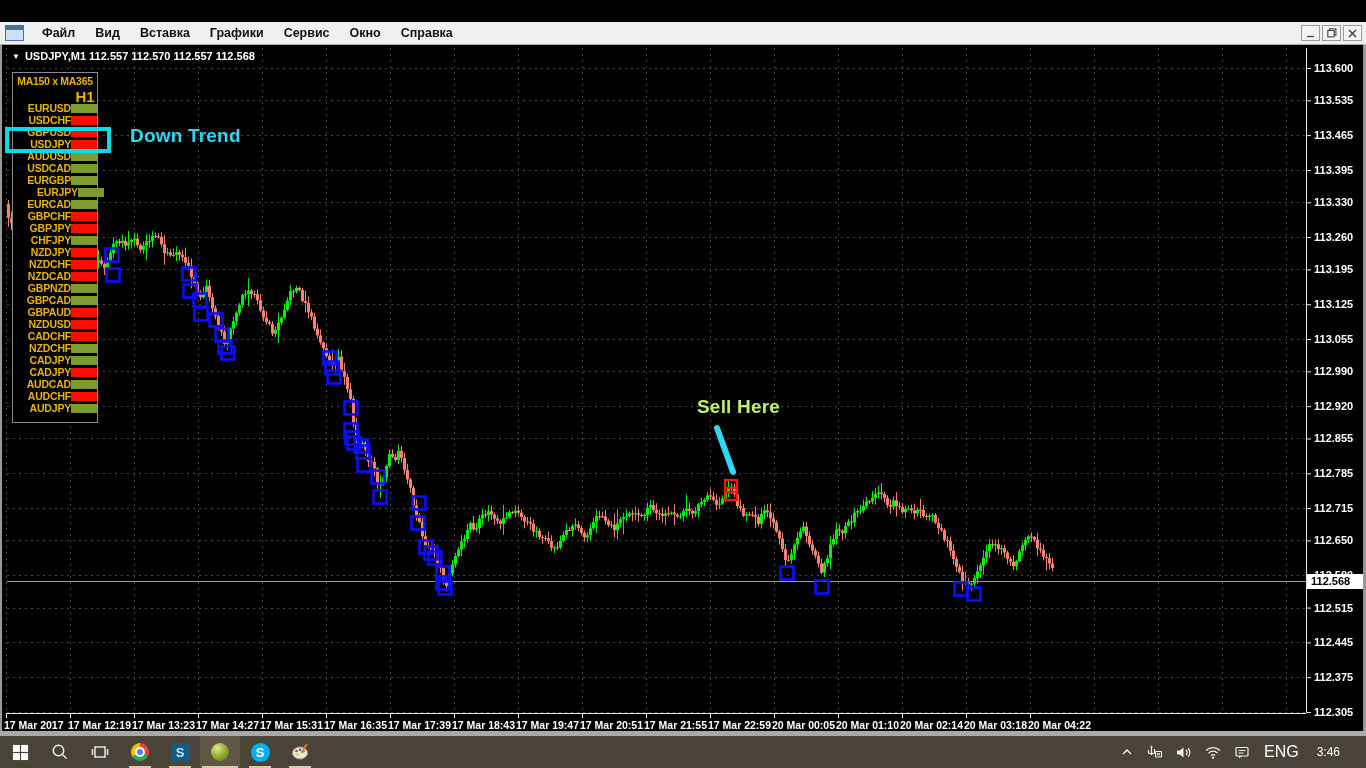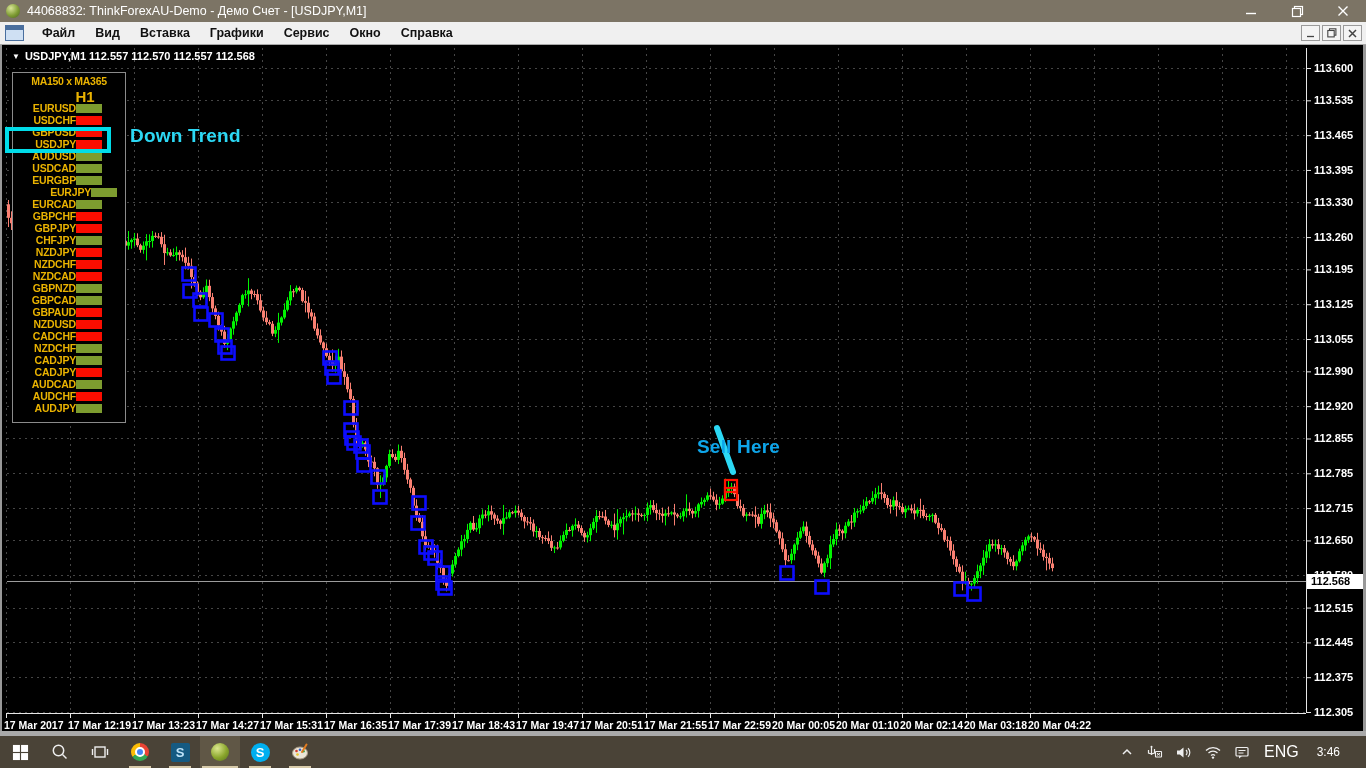--- a/index.html
+++ b/index.html
@@ -32,21 +32,21 @@
   .edge{position:absolute;top:45px;height:686px;background:#989898;z-index:30;}
   .edge-l{left:0;width:2px;}
   .edge-r{left:1363px;width:3px;}
   .win-bottom-edge{position:absolute;top:731px;left:0;width:1366px;height:5px;background:#a9a9a9;z-index:30;}
 
   .ohlc{position:absolute;left:12px;top:5px;color:#fff;font-size:11px;font-weight:700;
         display:flex;align-items:center;white-space:nowrap;z-index:5;}
   .ohlc .tri{font-size:8px;margin-right:5px;}
 
   
-  .panel{position:absolute;left:12px;top:27px;width:114px;height:351px;background:#000;
+  .panel{position:absolute;left:12px;top:27px;width:86px;height:351px;background:#000;
          border:1px solid #8b8b8b;box-sizing:border-box;z-index:10;}
   .panel-title{position:absolute;top:2px;left:0;right:0;text-align:center;font-size:10.5px;
                font-weight:700;letter-spacing:-0.3px;}
   .panel-tf{position:absolute;top:15px;left:52px;width:40px;text-align:center;font-size:15px;font-weight:700;}
   #panel-rows{position:absolute;top:29px;left:0;right:0;}
   .prow{display:flex;align-items:center;height:12px;padding-left:9px;}
   .plab{font-size:10.5px;font-weight:700;width:54px;letter-spacing:-0.2px;text-align:right;}
   .pbox{width:26px;height:9px;flex:0 0 auto;}
 
   .hl-box{position:absolute;left:5px;top:82px;width:106px;height:26px;box-sizing:border-box;z-index:12;}
@@ -78,42 +78,20 @@
   .tray{margin-left:auto;display:flex;align-items:center;}
   .tray-item{display:flex;align-items:center;justify-content:center;padding:0 6px;height:32px;cursor:default;}
   .tray-text{color:#fff;font-size:16px;padding:0 8px;}
   .tray-time{color:#fff;font-size:12px;padding:0 26px 0 10px;}
 </style>
 </head>
 <body>
 
 <div class="screen">
 
-  <div class="titlebar">
-    <span class="app-icon"></span>
-    <span class="title-text">44068832: ThinkForexAU-Demo - Демо Счет - [USDJPY,M1]</span>
-    <div class="win-controls">
-      <span class="wc">
-        <svg width="12" height="12" viewBox="0 0 12 12">
-            <line x1="1" y1="8.5" x2="11" y2="8.5" stroke="#fff" stroke-width="1.4"></line>
-          </svg>
-      </span>
-      <span class="wc">
-        <svg width="13" height="13" viewBox="0 0 13 13" fill="none">
-            <rect x="3.5" y="1.5" width="8" height="8" stroke="#fff" stroke-width="1.2"></rect>
-            <rect x="1.5" y="3.5" width="8" height="8" fill="#7c7465" stroke="#fff" stroke-width="1.2"></rect>
-          </svg>
-      </span>
-      <span class="wc">
-        <svg width="12" height="12" viewBox="0 0 12 12">
-            <path d="M1.5 1.5 L10.5 10.5 M10.5 1.5 L1.5 10.5" stroke="#fff" stroke-width="1.4"></path>
-          </svg>
-      </span>
-    </div>
-  </div>
 
   <div class="menubar">
     <span class="child-icon"></span>
     <nav id="menu" style="display:flex;font-weight:bold;">
         <span class="menu-item">Файл</span>
         <span class="menu-item">Вид</span>
         <span class="menu-item">Вставка</span>
         <span class="menu-item">Графики</span>
         <span class="menu-item">Сервис</span>
         <span class="menu-item">Окно</span>
@@ -1128,21 +1106,21 @@
           </div>
           <div class="prow">
             <span class="plab" style="color: rgb(234, 179, 1);">AUDJPY</span>
             <span class="pbox" style="background: rgb(125, 156, 47);"></span>
           </div>
         </div>
     </div>
 
     <div class="hl-box" style="border: 4px solid rgb(0, 220, 232);"></div>
     <div class="ann ann-down" style="color: rgb(44, 216, 244);">Down Trend</div>
-    <div class="ann ann-sell" style="color: #0ea5e9; margin-top: 40px;">Sell Here</div>
+    <div class="ann ann-sell" style="color: #bef264;">Sell Here</div>
 
     <div class="price-box">112.568</div>
   </div>
 
   <div class="edge edge-l"></div>
   <div class="edge edge-r"></div>
   <div class="win-bottom-edge"></div>
 
   <div class="taskbar">
     <div id="tb-buttons" style="display:flex;height:32px;">

